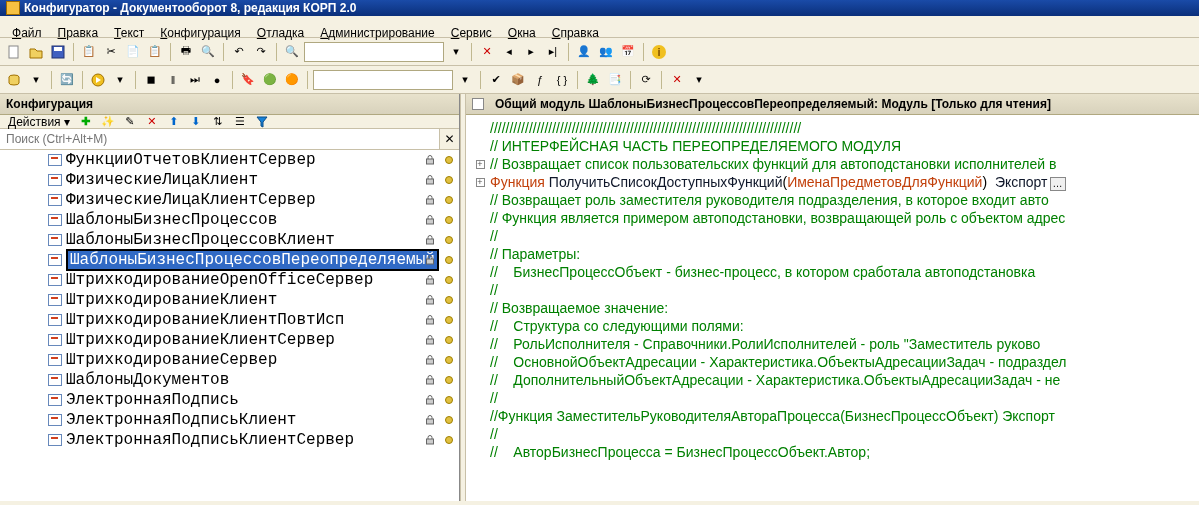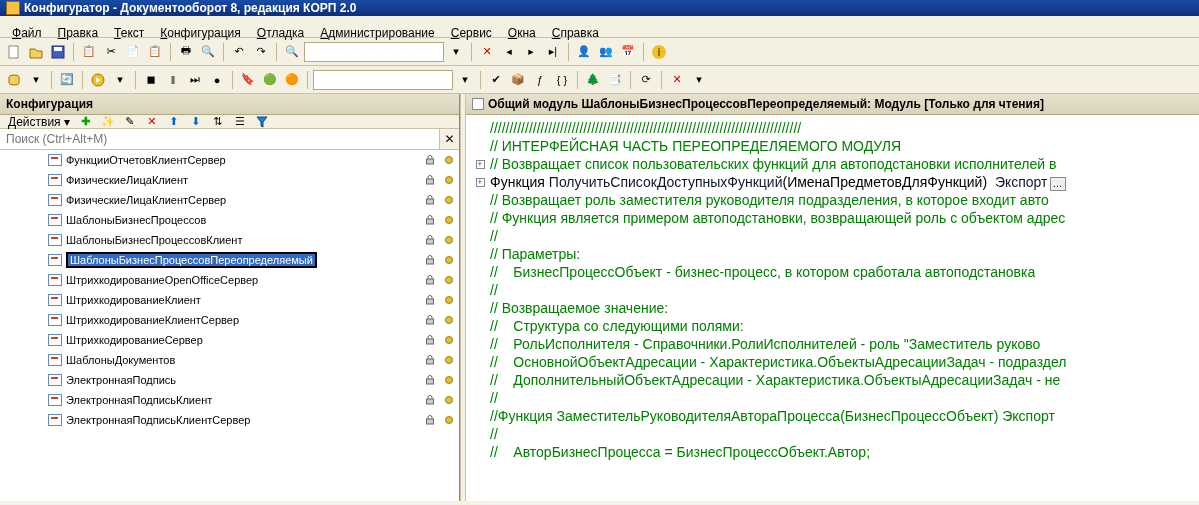--- a/index.html
+++ b/index.html
@@ -20,34 +20,34 @@
   .actions-label { padding:0 4px; cursor:pointer; }
   .search-row { display:flex; border-bottom:1px solid #c8c0a8; }
   .search-row input { flex:1; border:none; background:#fff; padding:3px 6px; font-size:12px; color:#4c1d95; }
   .search-clear { width:20px; display:flex; align-items:center; justify-content:center; background:#f5f1e2; border-left:1px solid #c8c0a8; cursor:pointer; }
   .tree { flex:1; background:#fff; overflow:auto; }
   .tree-row { display:flex; align-items:center; height:20px; padding-left:48px; position:relative; cursor:pointer; }
   .tree-row.selected { background:#fff; }
   .tree-row.selected .tree-text { background:#316ac5; color:#fff; border:2px solid #000; padding:0 2px; }
   .tree-icon { width:14px; height:12px; background:#fefefe; border:1px solid #6688bb; margin-right:4px; position:relative; flex-shrink:0; }
   .tree-icon::before { content:""; position:absolute; left:2px; top:2px; width:7px; height:2px; background:#d04020; }
-  .tree-text { font-size:11px; white-space:nowrap; }
+  .tree-text { font-size:16px; white-space:nowrap;font-family:Liberation Mono, monospace; }
   .tree-lock { position:absolute; right:24px; width:10px; height:10px; display:flex; align-items:center; justify-content:center; }
   .tree-lock svg { width:10px; height:10px; }
   .tree-dot { position:absolute; right:6px; width:8px; height:8px; background:#e0c040; border-radius:50%; border:1px solid #a08000; }
   .splitter { width:6px; background:#f5f1e2; border-left:1px solid #c8c0a8; border-right:1px solid #c8c0a8; cursor:col-resize; }
   .right-pane { flex:1; display:flex; flex-direction:column; background:#fff; min-width:0; }
-  .editor-title { background:linear-gradient(to bottom,#e8e2cc,#d8d2bc); padding:3px 6px; font-size:12px; border-bottom:1px solid #b0a880; display:flex; align-items:center; gap:4px; }
+  .editor-title { background:linear-gradient(to bottom,#e8e2cc,#d8d2bc); padding:3px 6px; font-size:12px; border-bottom:1px solid #b0a880; display:flex; align-items:center; gap:11px; }
   .editor-title-icon { width:12px; height:12px; background:#fff; border:1px solid #888; }
   .code { flex:1; background:#fff; padding:4px 0 4px 4px; overflow:hidden; font-family:"Courier New",monospace; font-size:14px; line-height:18px; white-space:pre; }
   .code-line { display:flex; }
   .gutter { width:20px; flex-shrink:0; text-align:center; color:#888; font-size:10px; }
   .gutter .fold { display:inline-block; width:9px; height:9px; border:1px solid #888; line-height:7px; font-size:9px; text-align:center; cursor:pointer; background:#fff; color:#555; }
   .c-green { color:#008000; }
-  .c-red { color:#000000; }
+  .c-red { color:#c2410c; }
   .c-blue { color:#0f172a; }
   .c-black { color:#000; }
   .ellipsis-box { display:inline-block; border:1px solid #888; padding:0 2px; line-height:12px; font-size:10px; background:#f0f0f0; margin-left:2px; }
   
   svg { display:block; }
 </style>
 </head>
 <body>
 
 <div class="title-bar">
@@ -268,20 +268,31 @@
           <span class="tree-lock">
             <svg viewBox="0 0 10 10">
               <rect x="1.5" y="4" width="7" height="5" fill="#ccc" stroke="#666"></rect>
               <path d="M3 4 v-1.5 a2 2 0 0 1 4 0 V4" fill="none" stroke="#666"></path>
             </svg>
           </span>
           <span class="tree-dot"></span>
         </div>
         <div class="tree-row">
           <span class="tree-icon"></span>
+          <span class="tree-text">ШтрихкодированиеКлиентПовтИсп</span>
+          <span class="tree-lock">
+            <svg viewBox="0 0 10 10">
+              <rect x="1.5" y="4" width="7" height="5" fill="#ccc" stroke="#666"></rect>
+              <path d="M3 4 v-1.5 a2 2 0 0 1 4 0 V4" fill="none" stroke="#666"></path>
+            </svg>
+          </span>
+          <span class="tree-dot"></span>
+        </div>
+        <div class="tree-row">
+          <span class="tree-icon"></span>
           <span class="tree-text">ШтрихкодированиеКлиентСервер</span>
           <span class="tree-lock">
             <svg viewBox="0 0 10 10">
               <rect x="1.5" y="4" width="7" height="5" fill="#ccc" stroke="#666"></rect>
               <path d="M3 4 v-1.5 a2 2 0 0 1 4 0 V4" fill="none" stroke="#666"></path>
             </svg>
           </span>
           <span class="tree-dot"></span>
         </div>
         <div class="tree-row">

